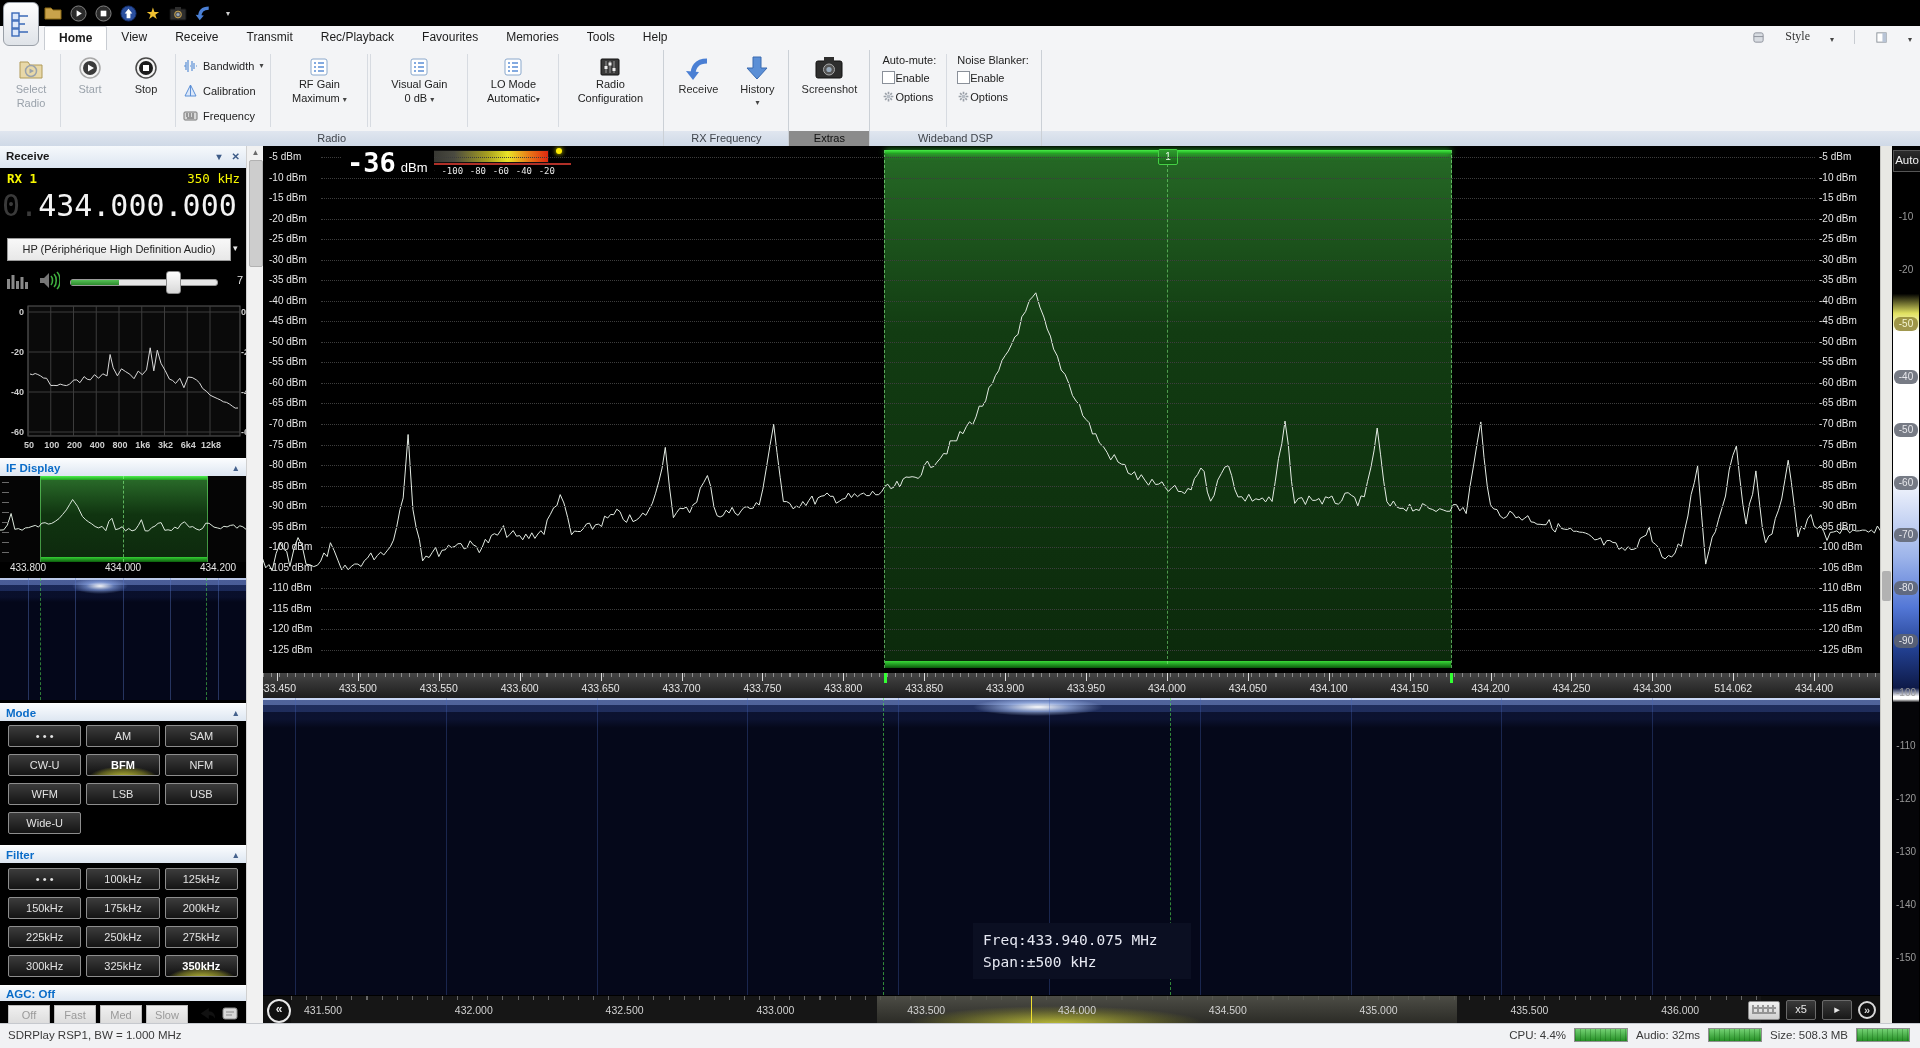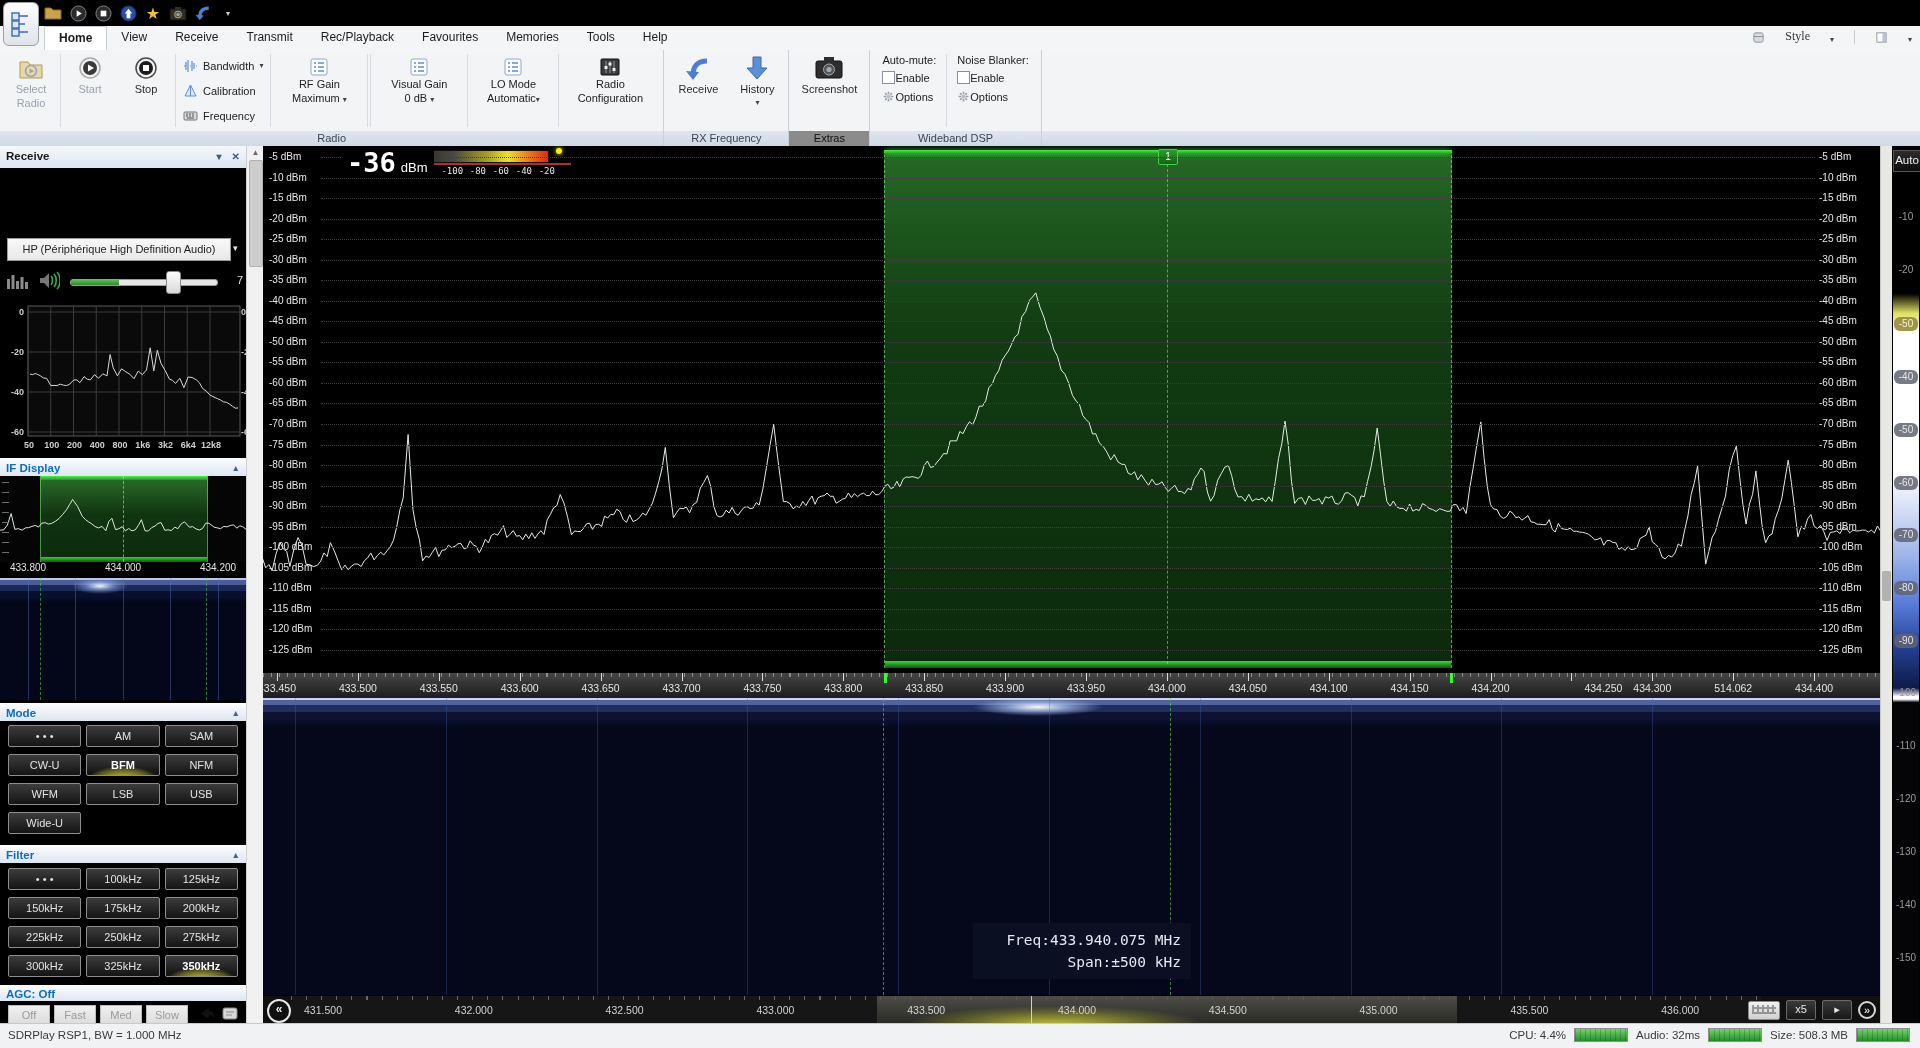--- a/index.html
+++ b/index.html
@@ -125,21 +125,21 @@
   .wfdash{position:absolute;top:0;bottom:0;width:0;border-left:1px dashed rgba(80,225,80,.6);}
   #wf-band{position:absolute;left:0;top:0;width:1617px;height:30px;
       background:linear-gradient(180deg,rgba(210,224,255,.95) 0 2px,rgba(130,160,240,.6) 2px 7px,rgba(70,100,190,.4) 7px 14px,rgba(30,45,105,.28) 14px 21px,transparent);}
   #wf-blob{position:absolute;left:710px;top:0;width:130px;height:18px;border-radius:50%;
       background:radial-gradient(closest-side,rgba(255,255,255,.98),rgba(180,205,255,.6),transparent);}
   #wf-annot{position:absolute;left:77px;top:57px;width:445px;height:211px;background:rgba(14,18,46,.8);border:1px solid rgba(40,50,100,.5);}
   #wf-annot .atext{position:absolute;left:85px;top:6px;color:#eeeecd;font-size:13px;font-family:"DejaVu Sans Mono",monospace;}
   #wf-annot .adash{position:absolute;left:158px;top:6px;color:#eeeecd;font-size:13px;font-family:"DejaVu Sans Mono",monospace;}
   #wf-tip{position:absolute;left:710px;top:225px;width:218px;height:56px;background:#0b0f22;padding:6px 10px;box-sizing:border-box;
       font-family:"DejaVu Sans Mono",monospace;font-size:14.5px;color:#e6e8f2;}
-  #wf-tip .row{display:flex;justify-content:flex-end;line-height:22px;}
+  #wf-tip .row{display:flex;justify-content:flex-start;line-height:22px;}
   
   #navbar{position:absolute;left:0;top:849px;width:1617px;height:28px;background:#101010;border-top:1px solid #000;box-sizing:border-box;}
   #nav-back{position:absolute;left:4px;top:3px;width:20px;height:20px;border:2px solid #e8e8e8;border-radius:50%;
       color:#e8e8e8;font-size:12px;text-align:center;line-height:17px;font-weight:bold;}
   #nav-ruler{position:absolute;left:28px;top:0;width:1470px;height:28px;background:#161616;overflow:hidden;}
   #nav-ruler::before{content:"";position:absolute;left:0;top:0;width:100%;height:4px;
       background:repeating-linear-gradient(90deg,rgba(255,255,255,.35) 0 1px,transparent 1px 15.1px);}
   #nav-light{position:absolute;left:586px;top:0;width:580px;height:28px;background:linear-gradient(#56564e,#2e2e28);opacity:.85;}
   #nav-glow{position:absolute;left:600px;top:8px;width:330px;height:20px;
       background:radial-gradient(60% 120% at 50% 100%,rgba(225,225,60,.8),rgba(160,160,40,.3) 55%,transparent 75%);}
@@ -431,20 +431,25 @@
     </div>
   </div>
 
   <div id="sidebar">
     <div id="rx-head">
       <span>Receive</span>
       <span class="hicons">
           <span>▾</span>
           <span>✕</span>
         </span>
+    </div>
+    <div id="rx-panel">
+      <span id="rx-label">RX 1</span>
+      <span id="rx-bw">350 kHz</span>
+      <div id="rx-freq"><span class="dim">0.</span><span>434.000.000</span></div>
     </div>
     <div id="audio-drop">HP (Périphérique High Definition Audio)</div>
     <span id="audio-drop-caret">▾</span>
     <div id="vol-row">
       <span style="position:absolute;left:7px;top:7px;">
         <svg width="22" height="16" viewBox="0 0 22 16">
             <g fill="#8a8a8a">
               <rect x="0" y="6" width="3" height="10"></rect>
               <rect x="4.5" y="2" width="3" height="14"></rect>
               <rect x="9" y="8" width="3" height="8"></rect>
@@ -730,21 +735,21 @@
         <div class="rlab" style="left: 903.9px;">434.000</div>
         <div class="rtick" style="left: 984.8px;"></div>
         <div class="rlab" style="left: 984.8px;">434.050</div>
         <div class="rtick" style="left: 1065.7px;"></div>
         <div class="rlab" style="left: 1065.7px;">434.100</div>
         <div class="rtick" style="left: 1146.6px;"></div>
         <div class="rlab" style="left: 1146.6px;">434.150</div>
         <div class="rtick" style="left: 1227.5px;"></div>
         <div class="rlab" style="left: 1227.5px;">434.200</div>
         <div class="rtick" style="left: 1308.4px;"></div>
-        <div class="rlab" style="left: 1308.4px; margin-left: 32px;">434.250</div>
+        <div class="rlab" style="left: 1308.4px;">434.250</div>
         <div class="rtick" style="left: 1389.3px;"></div>
         <div class="rlab" style="left: 1389.3px;">434.300</div>
         <div class="rtick" style="left: 1470.2px;"></div>
         <div class="rlab" style="left: 1470.2px;">514.062</div>
         <div class="rtick" style="left: 1551.1px;"></div>
         <div class="rlab" style="left: 1551.1px;">434.400</div>
         <div class="gnotch" style="left: 621px;"></div>
         <div class="gnotch" style="left: 1187px;"></div>
       </div>
     <div id="wf">

